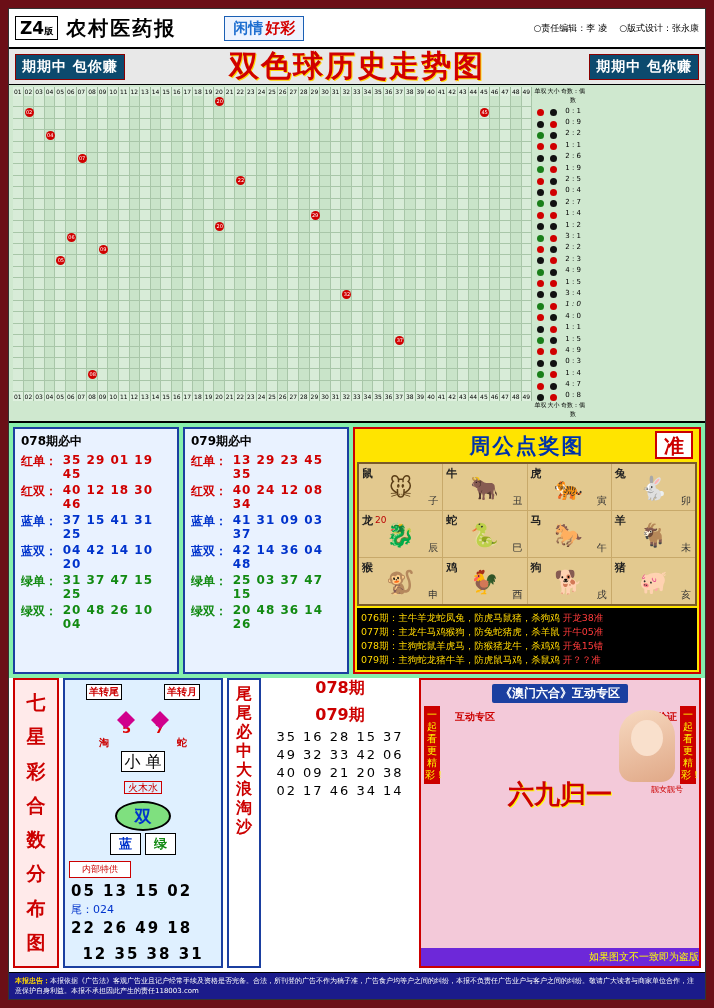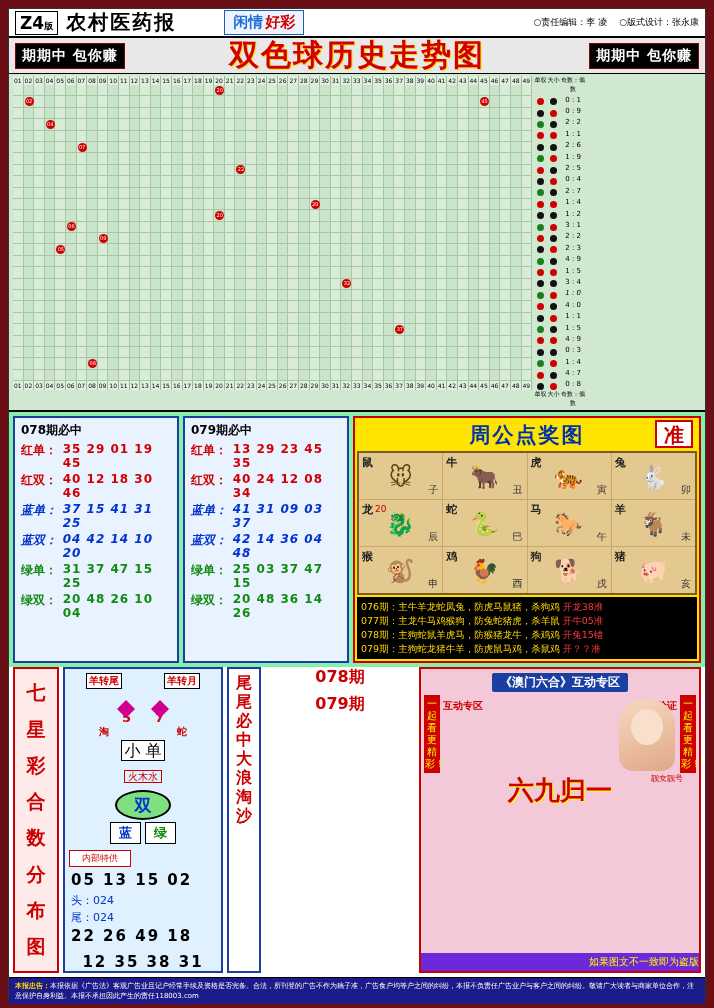--- a/index.html
+++ b/index.html
@@ -46,21 +46,21 @@
     margin-left:auto; font-size:9px; color:#000; display:flex; gap:12px;
   }
   
   .titlebar {
     height:36px; background:#e8e8e8;
     border-bottom:1px solid #000;
     display:flex; align-items:center; justify-content:space-between;
     padding:0 6px;
   }
   .side-slogan {
-    background:#000000; color:#ffffff; font-weight:bold;
+    background:#0c4a6e; color:#ffffff; font-weight:bold;
     font-size:14px; padding:3px 6px; letter-spacing:1px;
     border:1px solid #8b0000;
   }
   .main-title {
     font-size:30px; font-weight:bold; color:#d00000;
     font-family:"DejaVu Serif","Liberation Serif",serif;
     letter-spacing:2px;
     text-shadow:1px 1px 0 #ffd700;
   }
   
@@ -110,21 +110,21 @@
   }
   .pred-box {
     border:2px solid #1b3fa0; background:#e9f2ff;
     width:166px; padding:4px 6px;
   }
   .pred-title { font-size:12px; font-weight:bold; color:#000; margin-bottom:3px; }
   .pred-row { display:flex; font-size:12px; font-weight:bold; margin:2px 0; }
   .pred-row .lbl { width:44px; }
   .pred-row .val { letter-spacing:1px; }
   .r-red .lbl,.r-red .val{ color:#d00000; }
-  .r-blue .lbl,.r-blue .val{ color:#0033cc;font-style:italic; }
+  .r-blue .lbl,.r-blue .val{ color:#0033cc; }
   .r-green .lbl,.r-green .val{ color:#128a12; }
   .zg-box {
     flex:1; border:2px solid #c00; background:#ffe400; position:relative;
     padding:2px;
   }
   .zg-title {
     text-align:center; font-size:21px; font-weight:bold; color:#0033aa;
     font-family:"DejaVu Serif","Liberation Serif",serif; letter-spacing:2px;
     padding:1px 0 2px;
   }
@@ -213,21 +213,21 @@
   .ad-badge {
     position:absolute; right:24px; top:30px; width:56px; height:72px;
     background:linear-gradient(160deg,#f7d9c0,#e0a887); border-radius:26px 26px 14px 14px;
   }
   .ad-badge .face { position:absolute; left:12px; top:10px; width:32px; height:36px;
      border-radius:50%; background:#f9e0cc; }
   .ad-foot {
     position:absolute; left:0; right:0; bottom:0; background:#6d28d9; color:#ff0;
     font-size:10px; text-align:right; padding:2px 0;font-family:Liberation Mono, monospace;
   }
-  .gzq { position:absolute; left:22px; top:30px; font-size:10px; color:#c00; font-weight:bold; line-height:13px; }
+  .gzq { position:absolute; left:34px; top:30px; font-size:10px; color:#c00; font-weight:bold; line-height:13px; }
   .hdzq { position:absolute; right:22px; top:30px; font-size:10px; color:#c00; font-weight:bold; line-height:13px;}
   
   .footer {
     background:#1b1b8a; color:#fff; font-size:7px; line-height:10px;
     padding:3px 6px; border-top:1px solid #000;
   }
   .footer b { color:#ffd700; }
 </style>
 </head>
 <body>
@@ -2033,23 +2033,20 @@
       <div style="text-align:center;margin-top:3px;">
         <span style="border:1px solid #c00;color:#c00;font-size:10px;padding:0 3px;">火木水</span>
       </div>
       <div class="shuang-oval">双</div>
       <div class="lan-lv">
         <span class="ll blue">蓝</span>
         <span class="ll green">绿</span>
       </div>
       <div class="inner-offer">内部特供</div>
       <div style="font-size:15px;font-weight:bold;color:#000;padding:2px 6px;letter-spacing:2px;">05 13 15 02</div>
-      <div style="font-size:11px;color:#0033cc;padding:2px 6px;">
-        <span>头：</span><span>024</span>
-      </div>
       <div style="font-size:11px;color:#0033cc;padding:0 6px;">
         <span>尾：</span><span>024</span>
       </div>
       <div style="font-size:15px;font-weight:bold;padding:2px 6px;letter-spacing:2px;">22 26 49 18</div>
       <div style="font-size:15px;font-weight:bold;padding:6px 6px 0;letter-spacing:2px;text-align:center;">12 35 38 31</div>
     </div>
 
     <div class="weiwei" id="weiwei">
         <div>尾</div>
         <div>尾</div>
@@ -2057,20 +2054,26 @@
         <div>中</div>
         <div>大</div>
         <div>浪</div>
         <div>淘</div>
         <div>沙</div>
       </div>
 
     <div class="numcol">
       <div class="nc-title">078期</div>
       <div class="nc-title" style="margin-top:6px">079期</div>
+      <div id="rows079">
+          <div class="nc-row">35 16 28 15 37</div>
+          <div class="nc-row">49 32 33 42 06</div>
+          <div class="nc-row">40 09 21 20 38</div>
+          <div class="nc-row">02 17 46 34 14</div>
+        </div>
     </div>
 
     <div class="right-col">
       <div class="ad-box">
         <div class="ad-title">《澳门六合》互动专区</div>
         <div class="ad-side l">一起看 更精彩！</div>
         <div class="ad-side r">一起看 更精彩！</div>
         <div class="gzq">互动专区</div>
         <div class="hdzq">互相验证</div>
         <div class="ad-badge">

